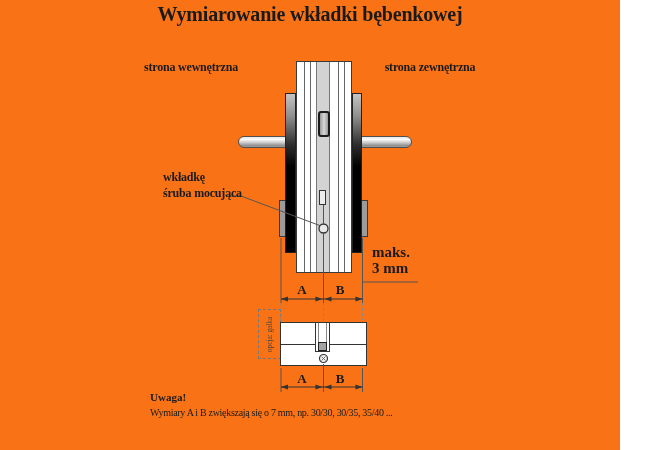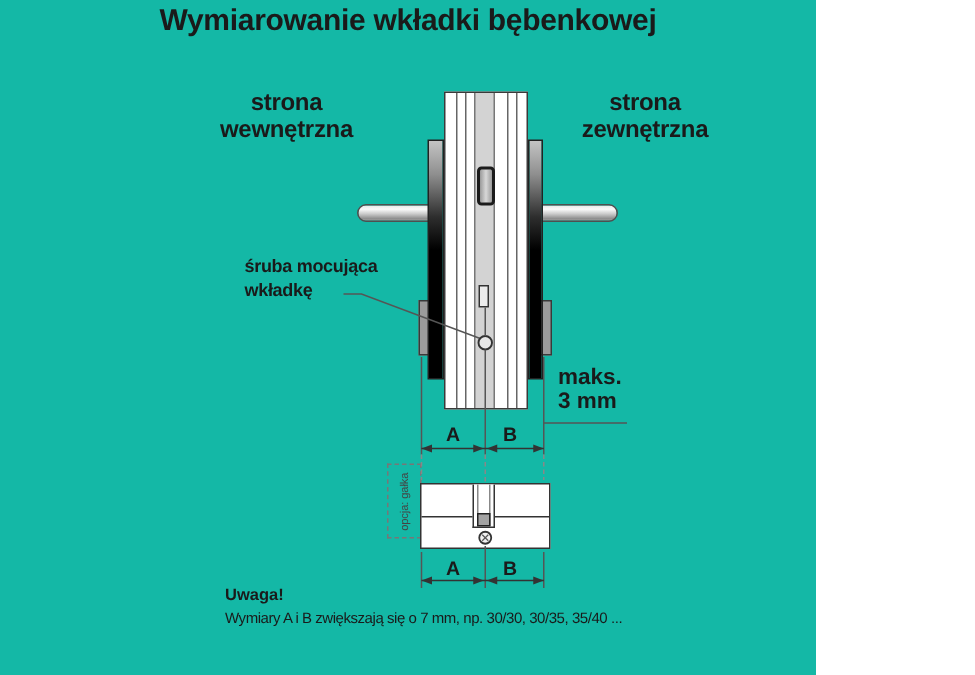--- a/index.html
+++ b/index.html
@@ -1,27 +1,27 @@
 <!DOCTYPE html>
 <html lang="pl"><head>
 <meta charset="utf-8">
 <style>
   * { box-sizing: border-box; margin: 0; padding: 0; }
   html,body { background:#fff; }
   .canvas {
-    position: relative; width: 544px; height: 450px; background:#14b8a6;
-    font-family: Liberation Sans, sans-serif; color:#1a1a1a; overflow:hidden;
+    position: relative; width: 620px; height: 450px; background:#f97316;
+    font-family: Liberation Serif, serif; color:#1a1a1a; overflow:hidden;
   }
   .abs { position:absolute; }
 
   .page-title {
     left:0; right:0; top:3px; text-align:center;
     font-size:20px; font-weight:bold; letter-spacing:-0.2px;
   }
-  .side-label { top:60px; font-size:16px; font-weight:bold; letter-spacing:-0.2px; text-align:center; }
+  .side-label { top:60px; font-size:12px; font-weight:bold; letter-spacing:-0.2px; text-align:center; }
   .side-label.inner { left:132px; width:118px; }
   .side-label.outer { left:365px; width:130px; }
 
   
   .door { left:296px; top:61px; width:56px; height:212px; background:#fff;
           border:1.5px solid #3a3a3a; z-index:2; }
   .dline { position:absolute; top:0; bottom:0; width:1px; background:#666; }
   .cyl-stripe { position:absolute; top:0; bottom:0; left:19px; width:14px;
                 background:#d3d3d3; border-left:1px solid #777; border-right:1px solid #777; }
   .key-slot { position:absolute; left:21px; top:49px; width:12px; height:26px;
@@ -103,22 +103,22 @@
   <div class="abs tab left"></div>
   <div class="abs tab right"></div>
 
   <div class="abs bar left"></div>
   <div class="abs bar right"></div>
 
   <div class="abs rod left"></div>
   <div class="abs rod right"></div>
 
   <div class="abs screw-label">
+    <div>wkładkę</div>
     <div>śruba mocująca</div>
-    <div>wkładkę</div>
   </div>
   <div class="abs max-label">
     <div>maks.</div>
     <div>3 mm</div>
   </div>
 
   <div class="abs dim-letter dimA-top">A</div>
   <div class="abs dim-letter dimB-top">B</div>
 
   <div class="abs knob-box">

